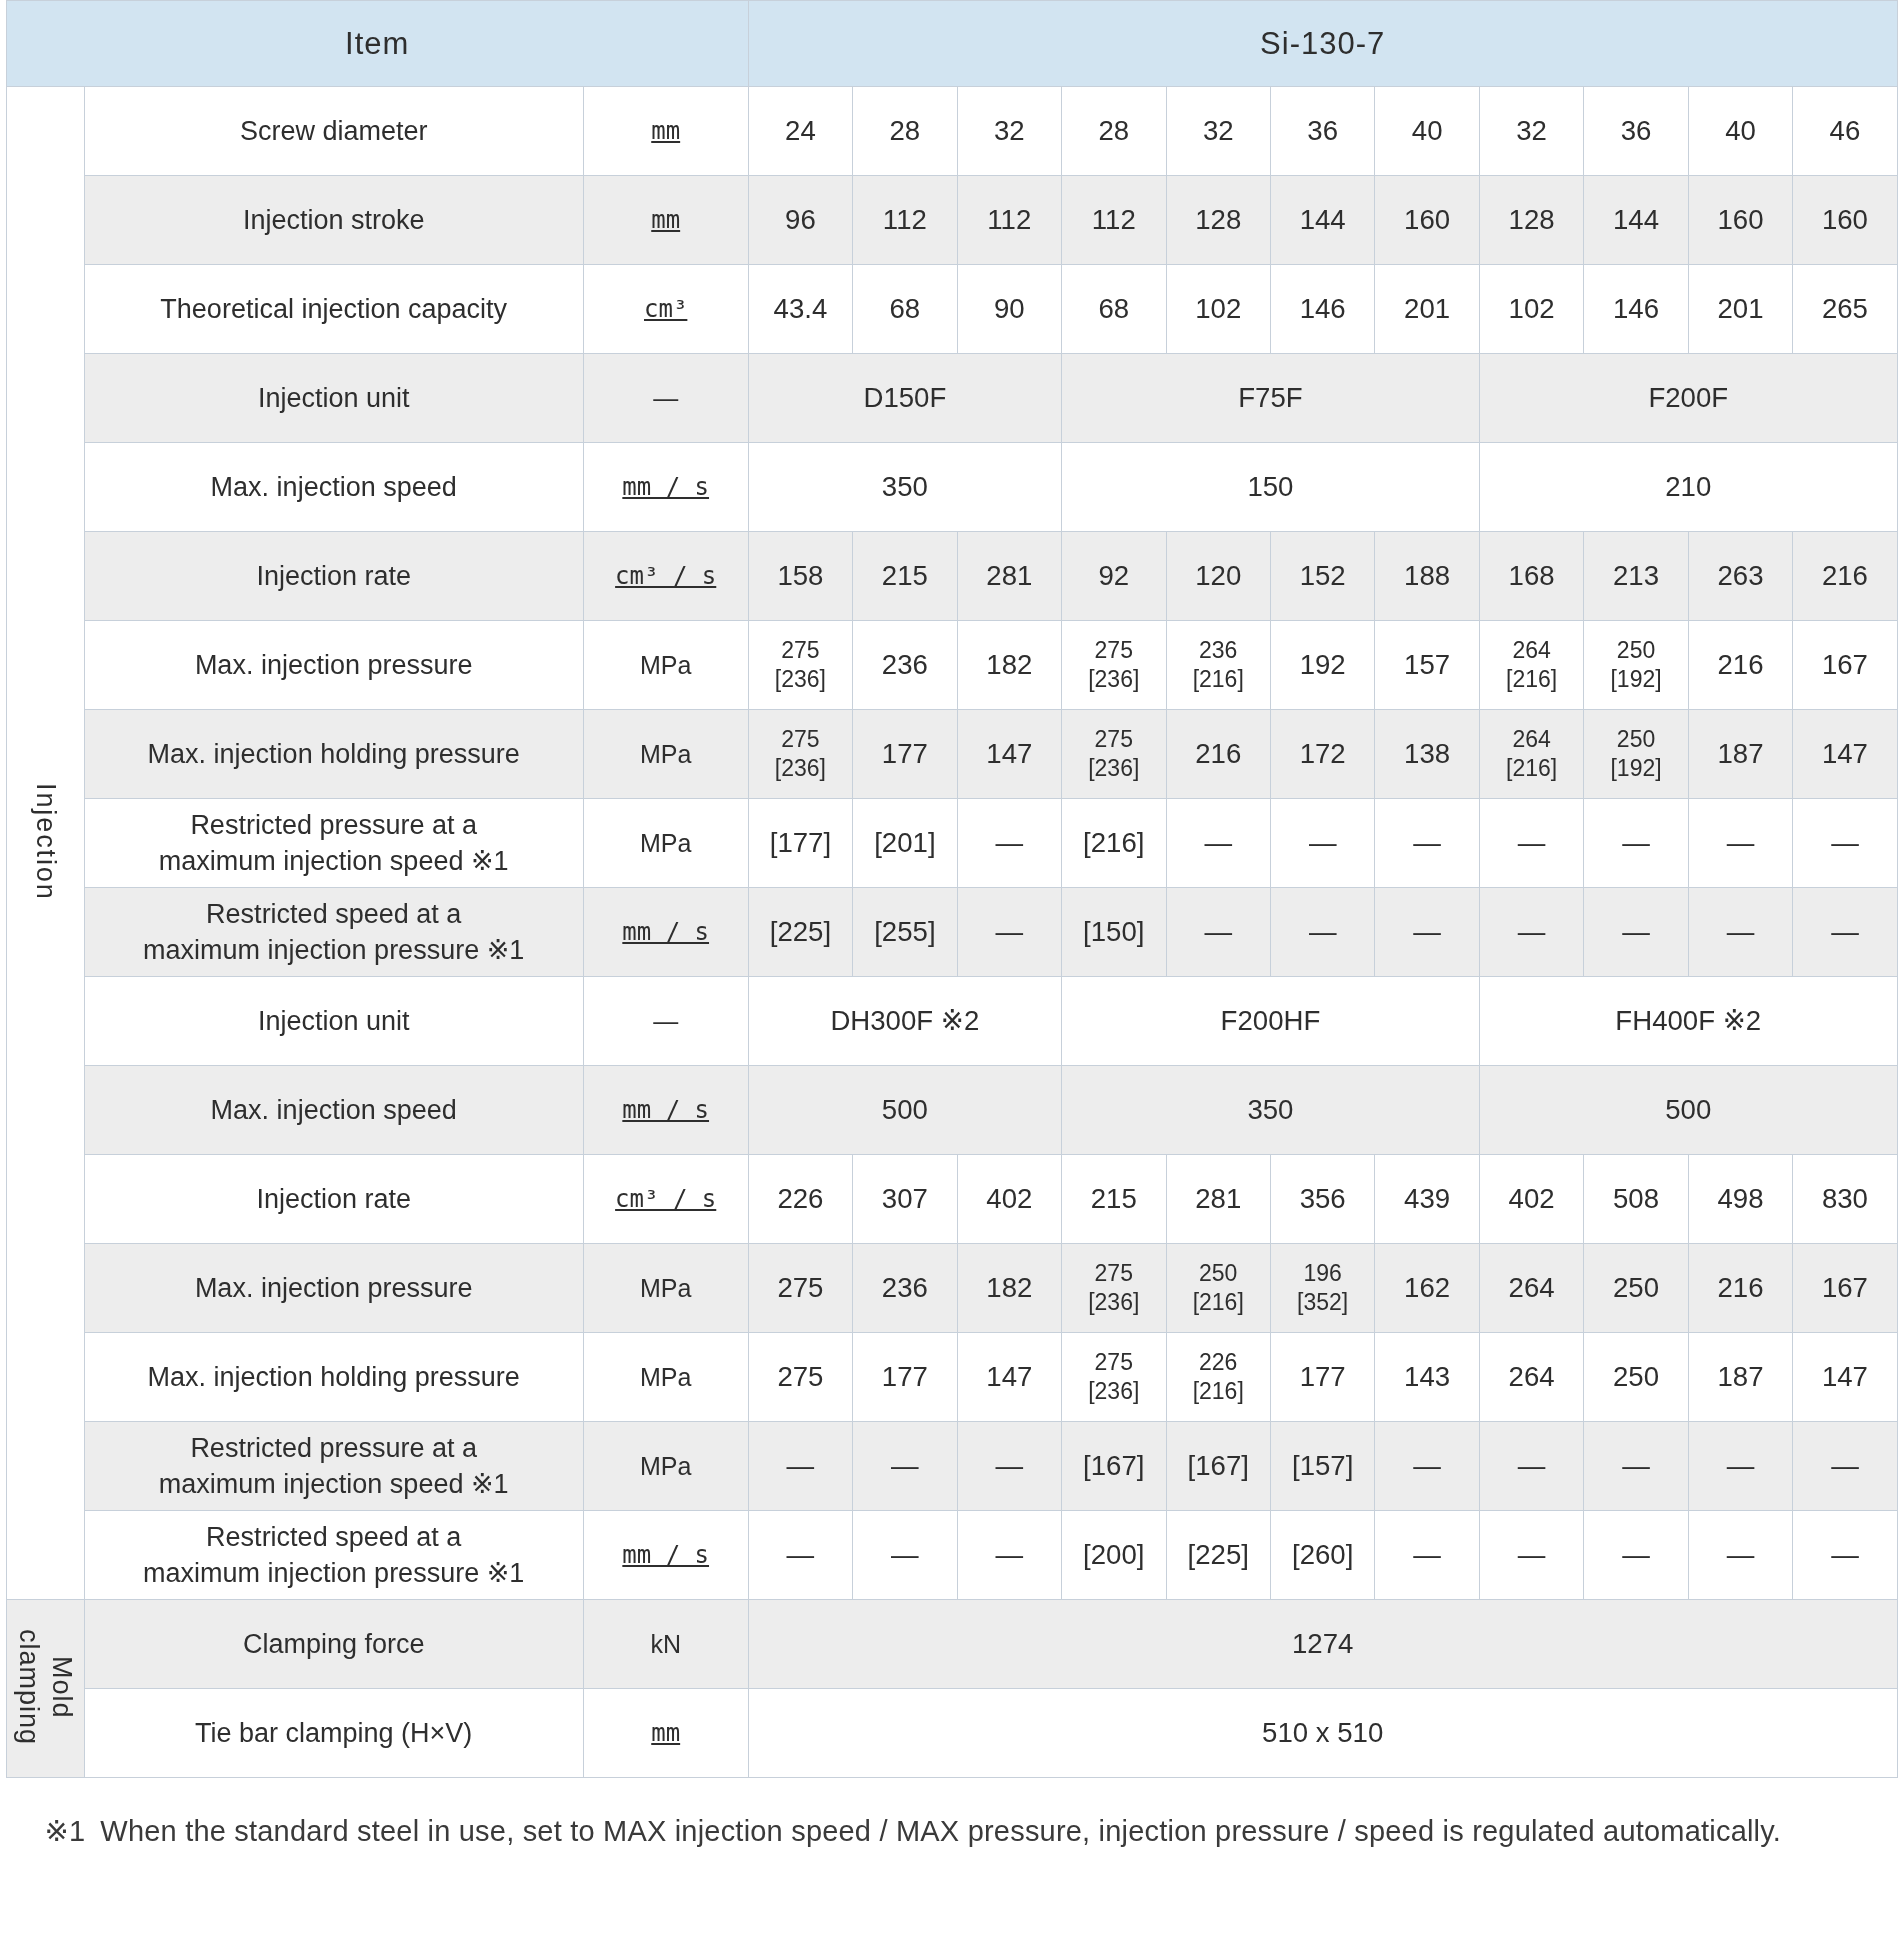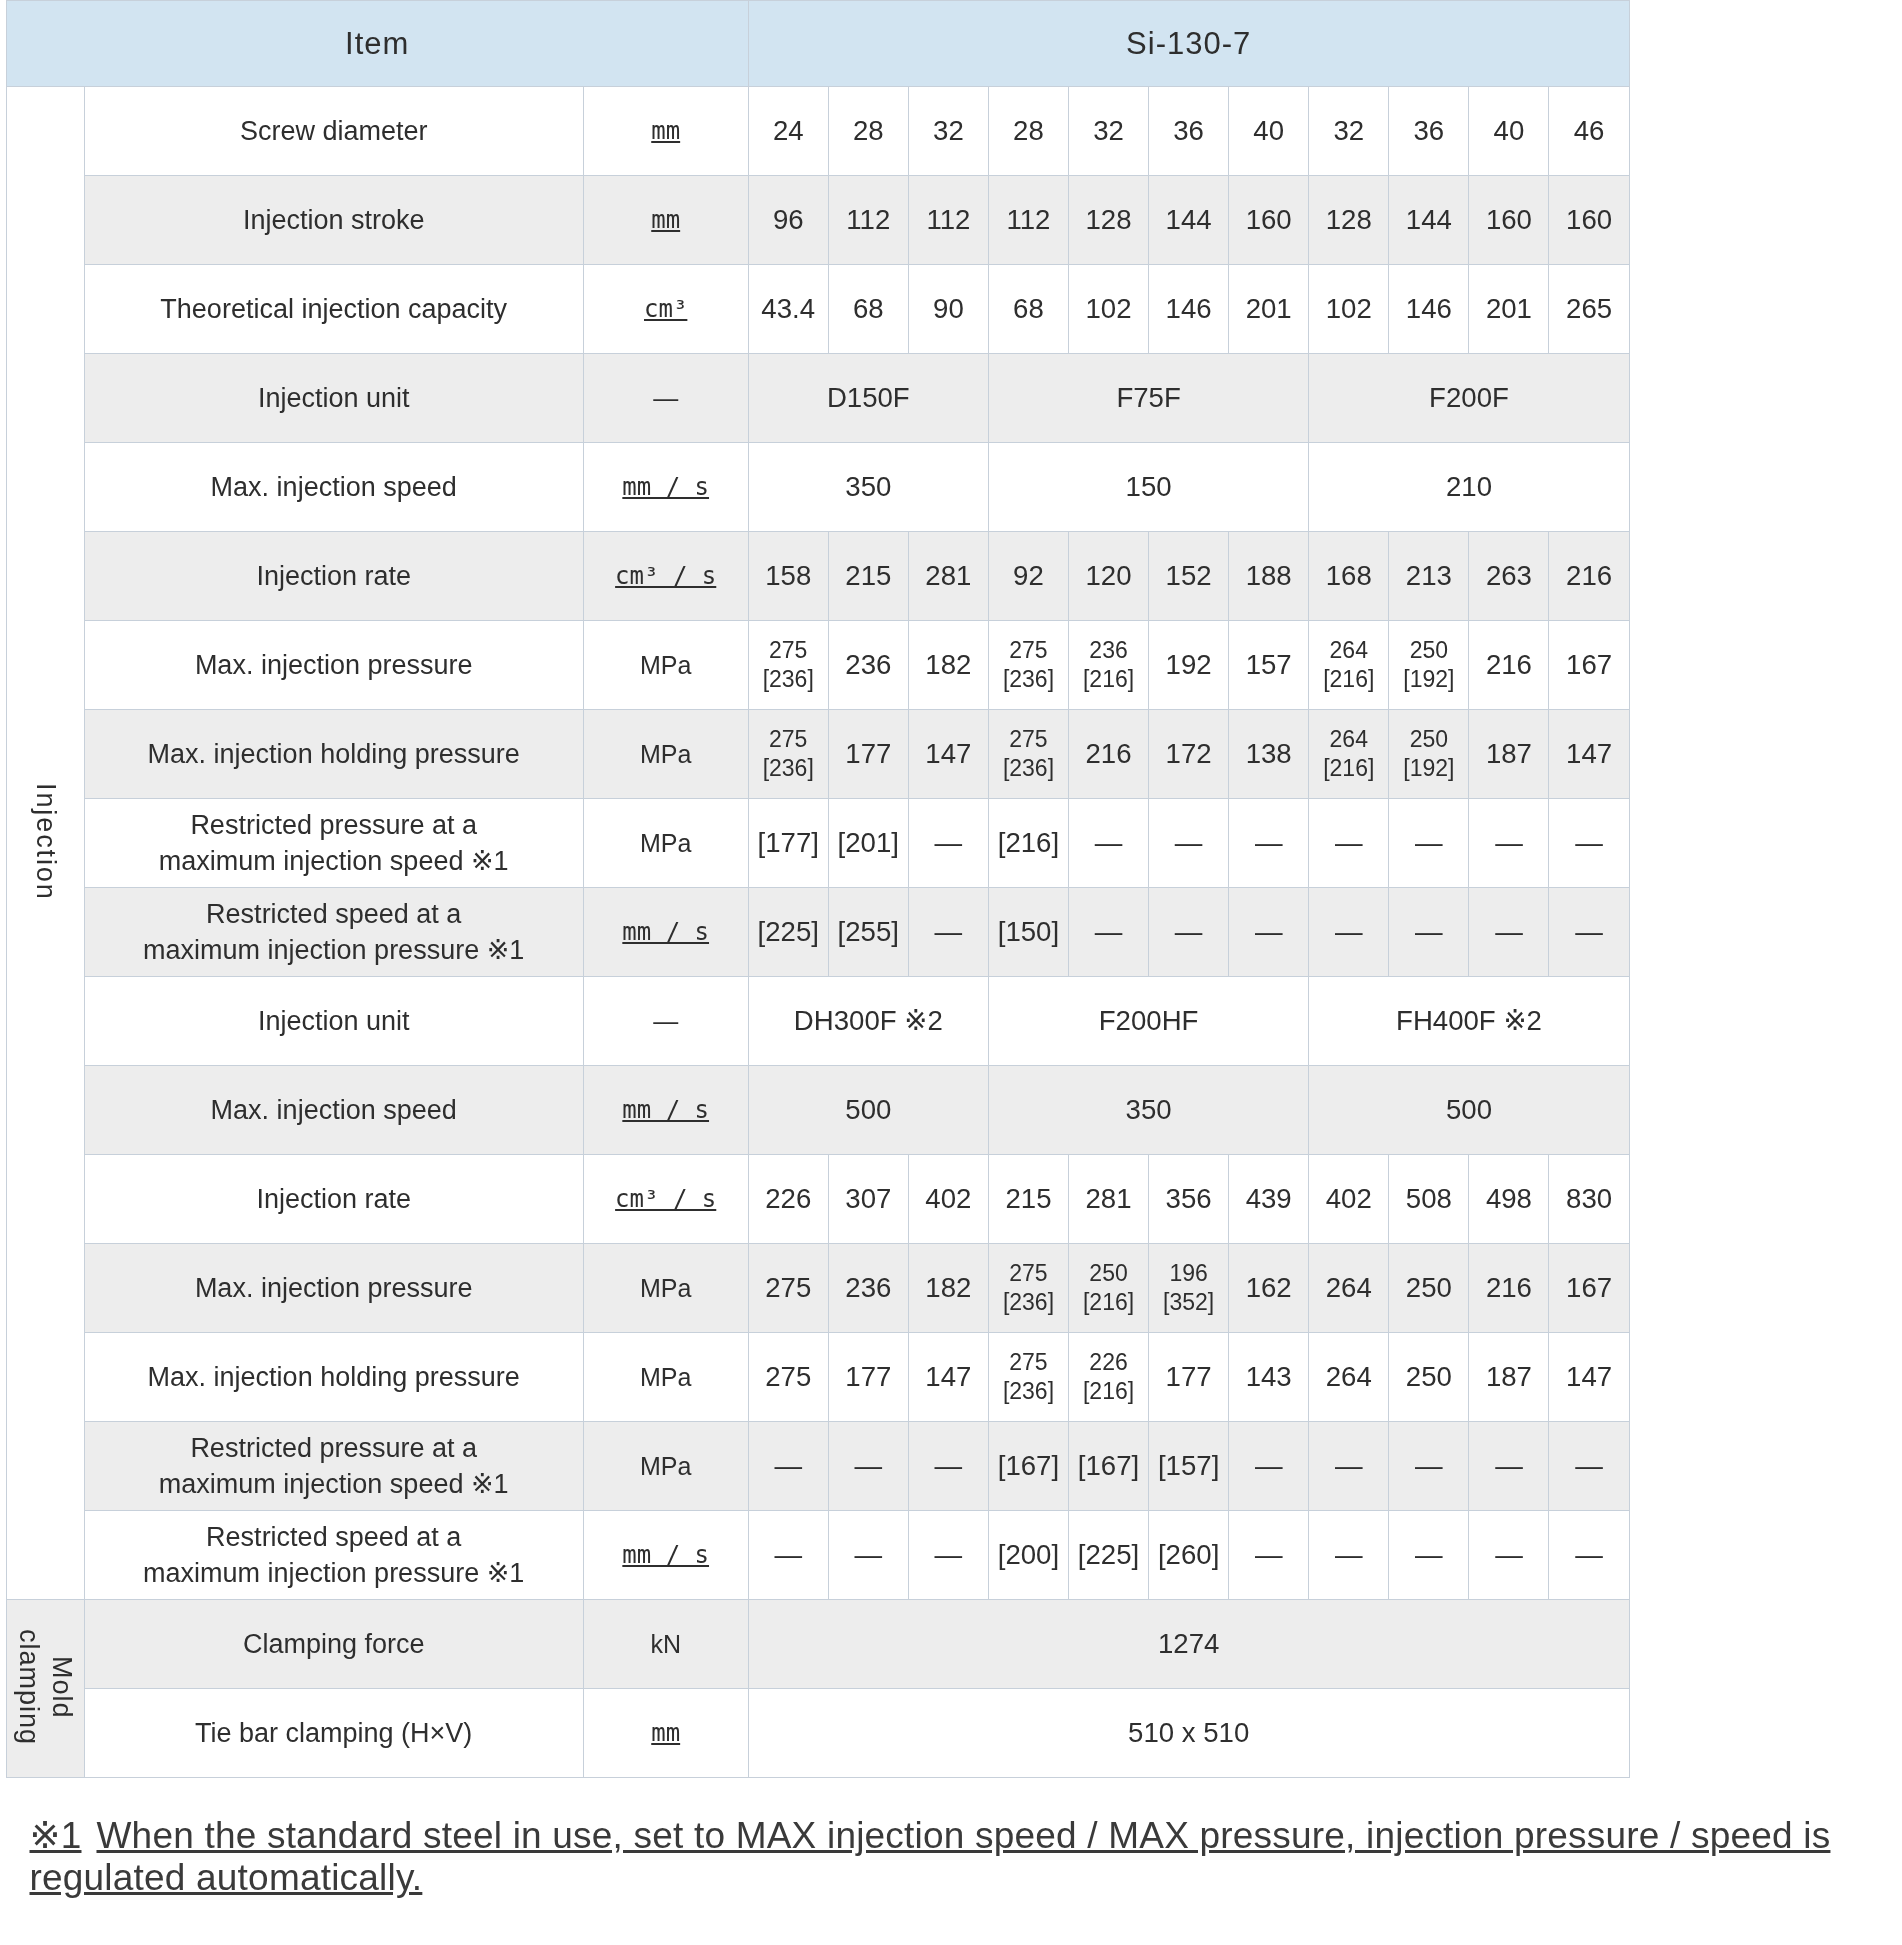--- a/index.html
+++ b/index.html
@@ -6,21 +6,21 @@
   body{
     width:1902px;height:1946px;
     font-family:"Liberation Sans","DejaVu Sans",sans-serif;
     color:#2e2e2e;
     -webkit-font-smoothing:antialiased;
   }
   .page{position:relative;width:1902px;height:1946px;overflow:hidden;}
   table.spec{
     border-collapse:collapse;
     table-layout:fixed;
-    width:1624px;
+    width:1892px;
     margin:0 0 0 5.7px;
     border:1.9px solid #c7d0da;
   }
   col.c-cat{width:78px;}
   col.c-item{width:499px;}
   col.c-unit{width:165px;}
   th,td{
     border:1.9px solid #c7d0da;
     text-align:center;
     vertical-align:middle;
@@ -62,25 +62,24 @@
   td.val-cell{
     font-size:27.6px;
     white-space:pre-line;
     line-height:1.2;
   }
   td.val-cell.two-line{font-size:23px;line-height:1.25;}
   .footnotes{
     margin:36px 0 0 28.5px;
   }
   .footnote-line{
-    margin:0 0 20px 1px;
-    font-size:37px;
+    margin:0 0 20px 16px;
+    font-size:29px;
     color:#3a3a3a;
     letter-spacing:0.2px;
-    text-decoration:underline;
   }
   .fn-mark{margin-right:15px;}
 </style>
 </head>
 <body>
 
 <div class="page">
 
   <table class="spec">
     <colgroup>

